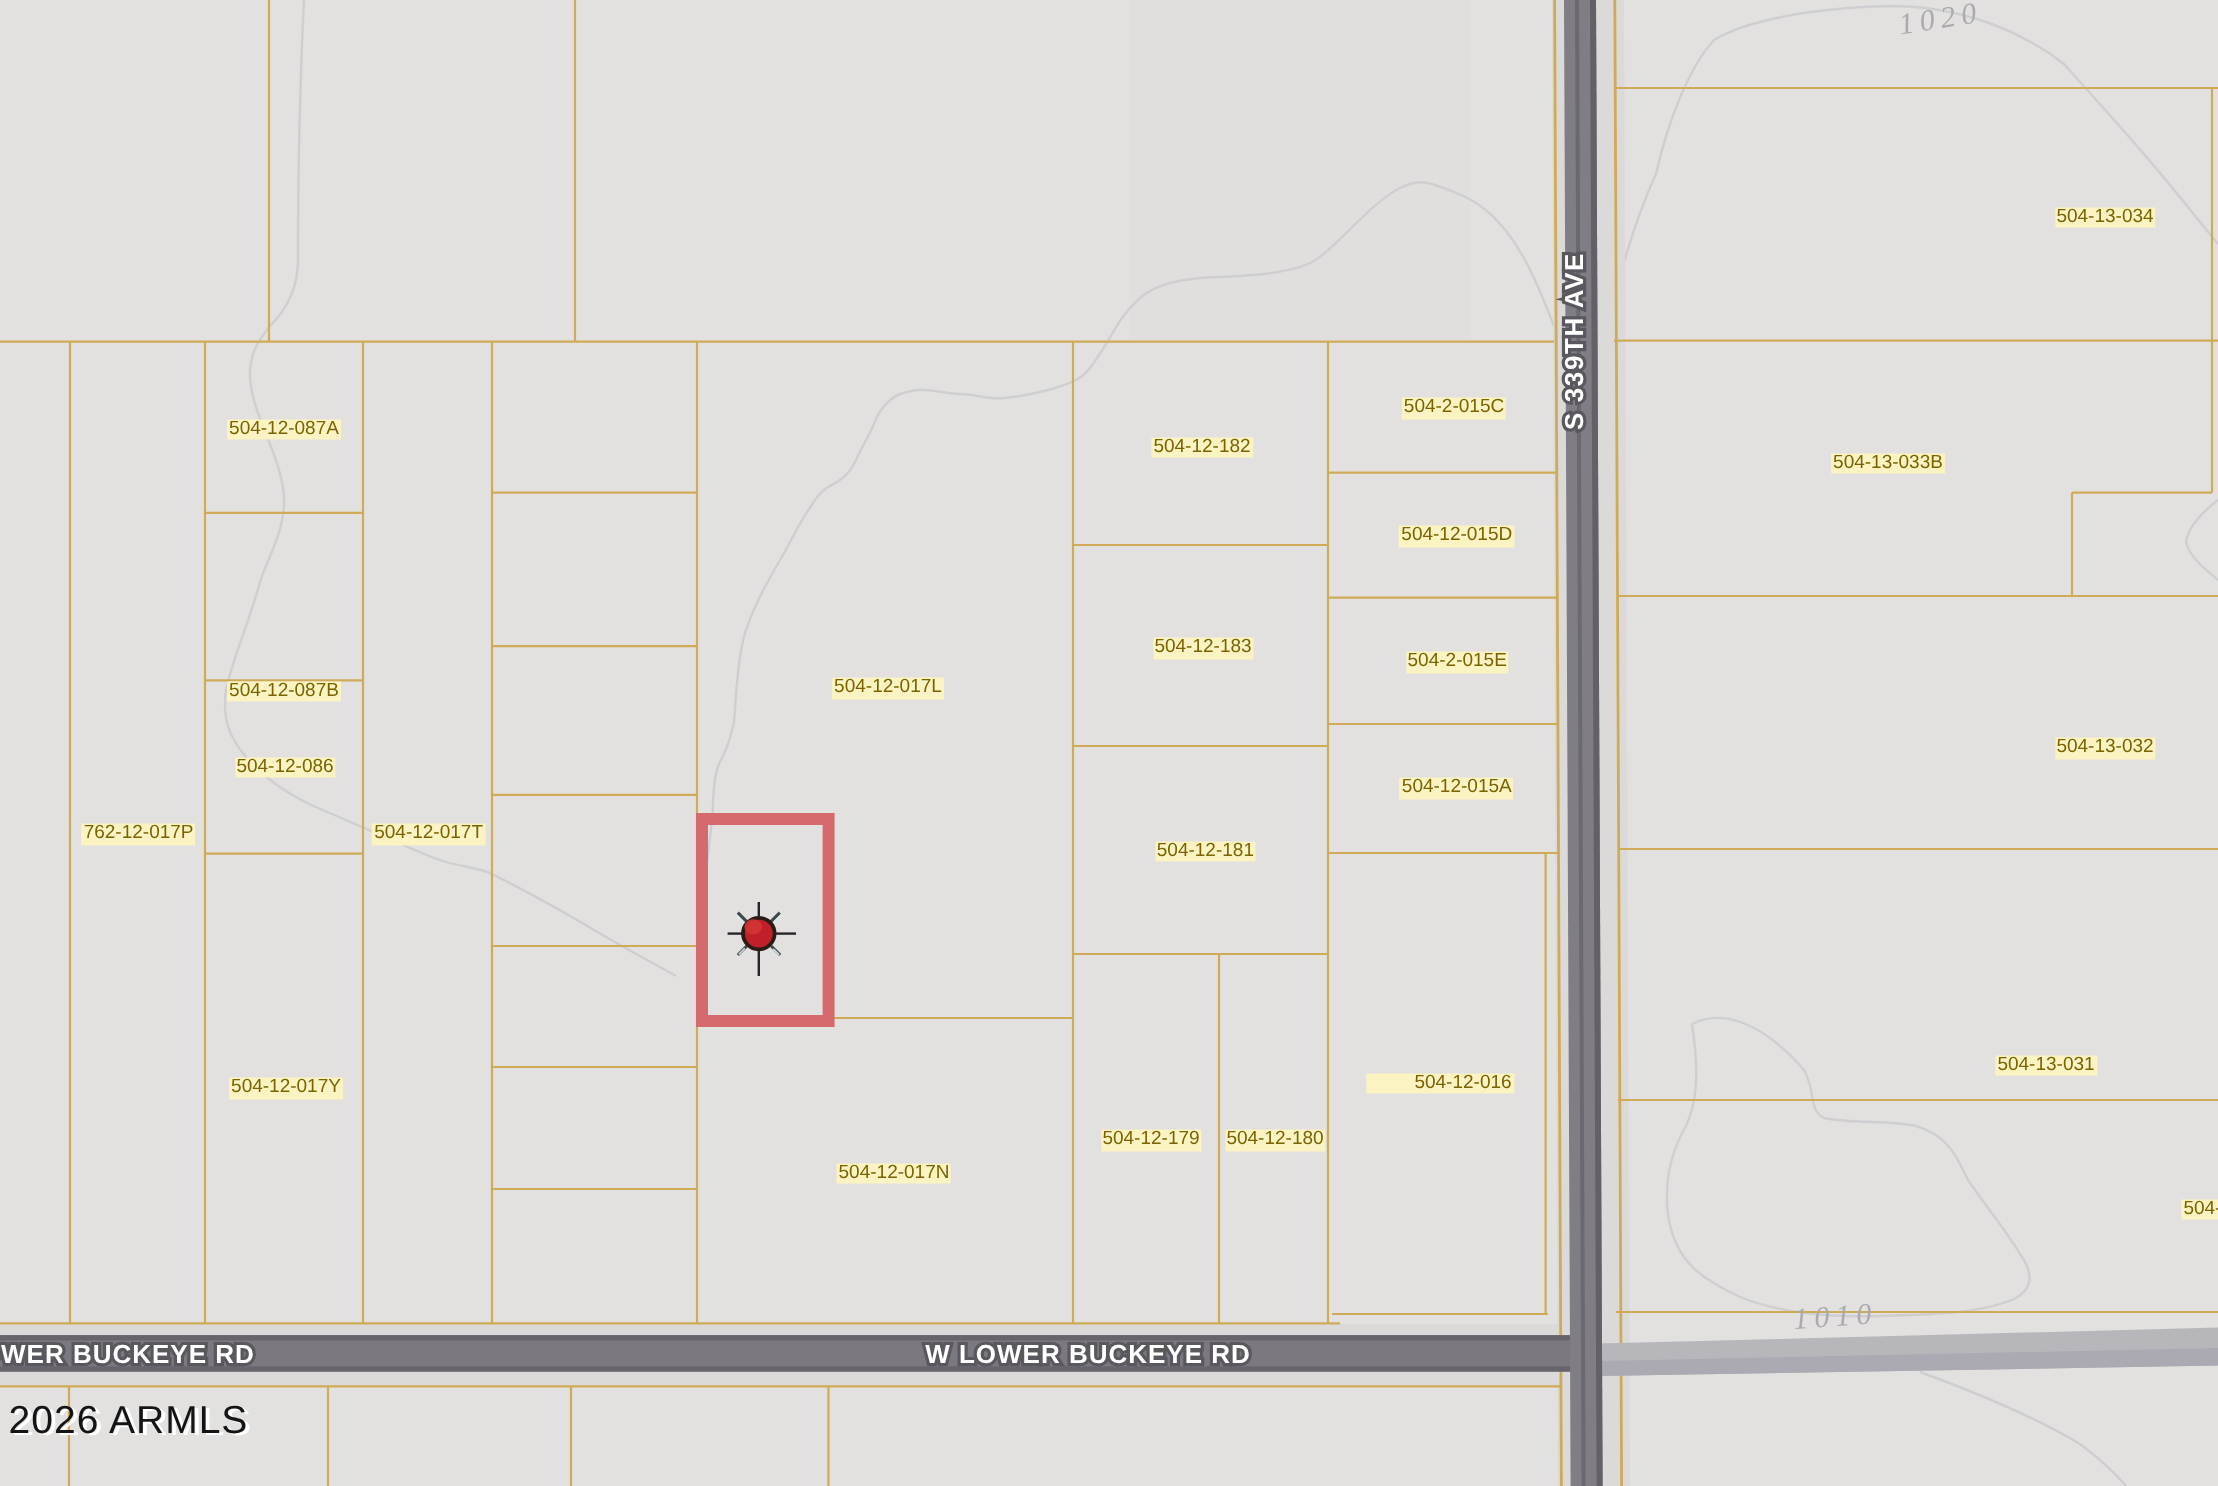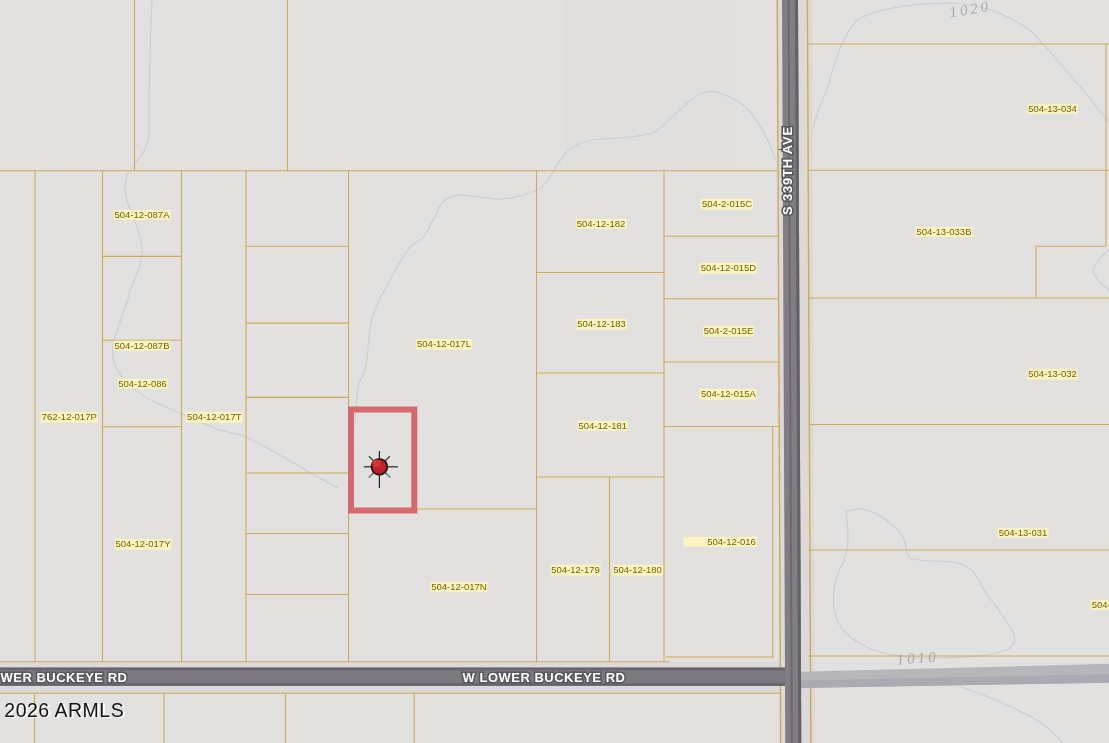--- a/index.html
+++ b/index.html
@@ -178,21 +178,21 @@
 <div class="lbl" style="left:142.5px;top:383.5px;">504-12-086</div>
 
 <div class="lbl" style="left:69.3px;top:417px;">762-12-017P</div>
 
 <div class="lbl" style="left:214.3px;top:417px;">504-12-017T</div>
 
 <div class="lbl" style="left:143px;top:544px;">504-12-017Y</div>
 
 <div class="lbl" style="left:444px;top:344px;">504-12-017L</div>
 
-<div class="lbl" style="left:447px;top:586.5px;margin-left:12px;">504-12-017N</div>
+<div class="lbl" style="left:447px;top:586.5px;">504-12-017N</div>
 
 <div class="lbl" style="left:601px;top:223.5px;">504-12-182</div>
 
 <div class="lbl" style="left:601.5px;top:324px;">504-12-183</div>
 
 <div class="lbl" style="left:602.7px;top:425.6px;">504-12-181</div>
 
 <div class="lbl" style="left:575.5px;top:570px;">504-12-179</div>
 
 <div class="lbl" style="left:637.5px;top:570px;">504-12-180</div>

